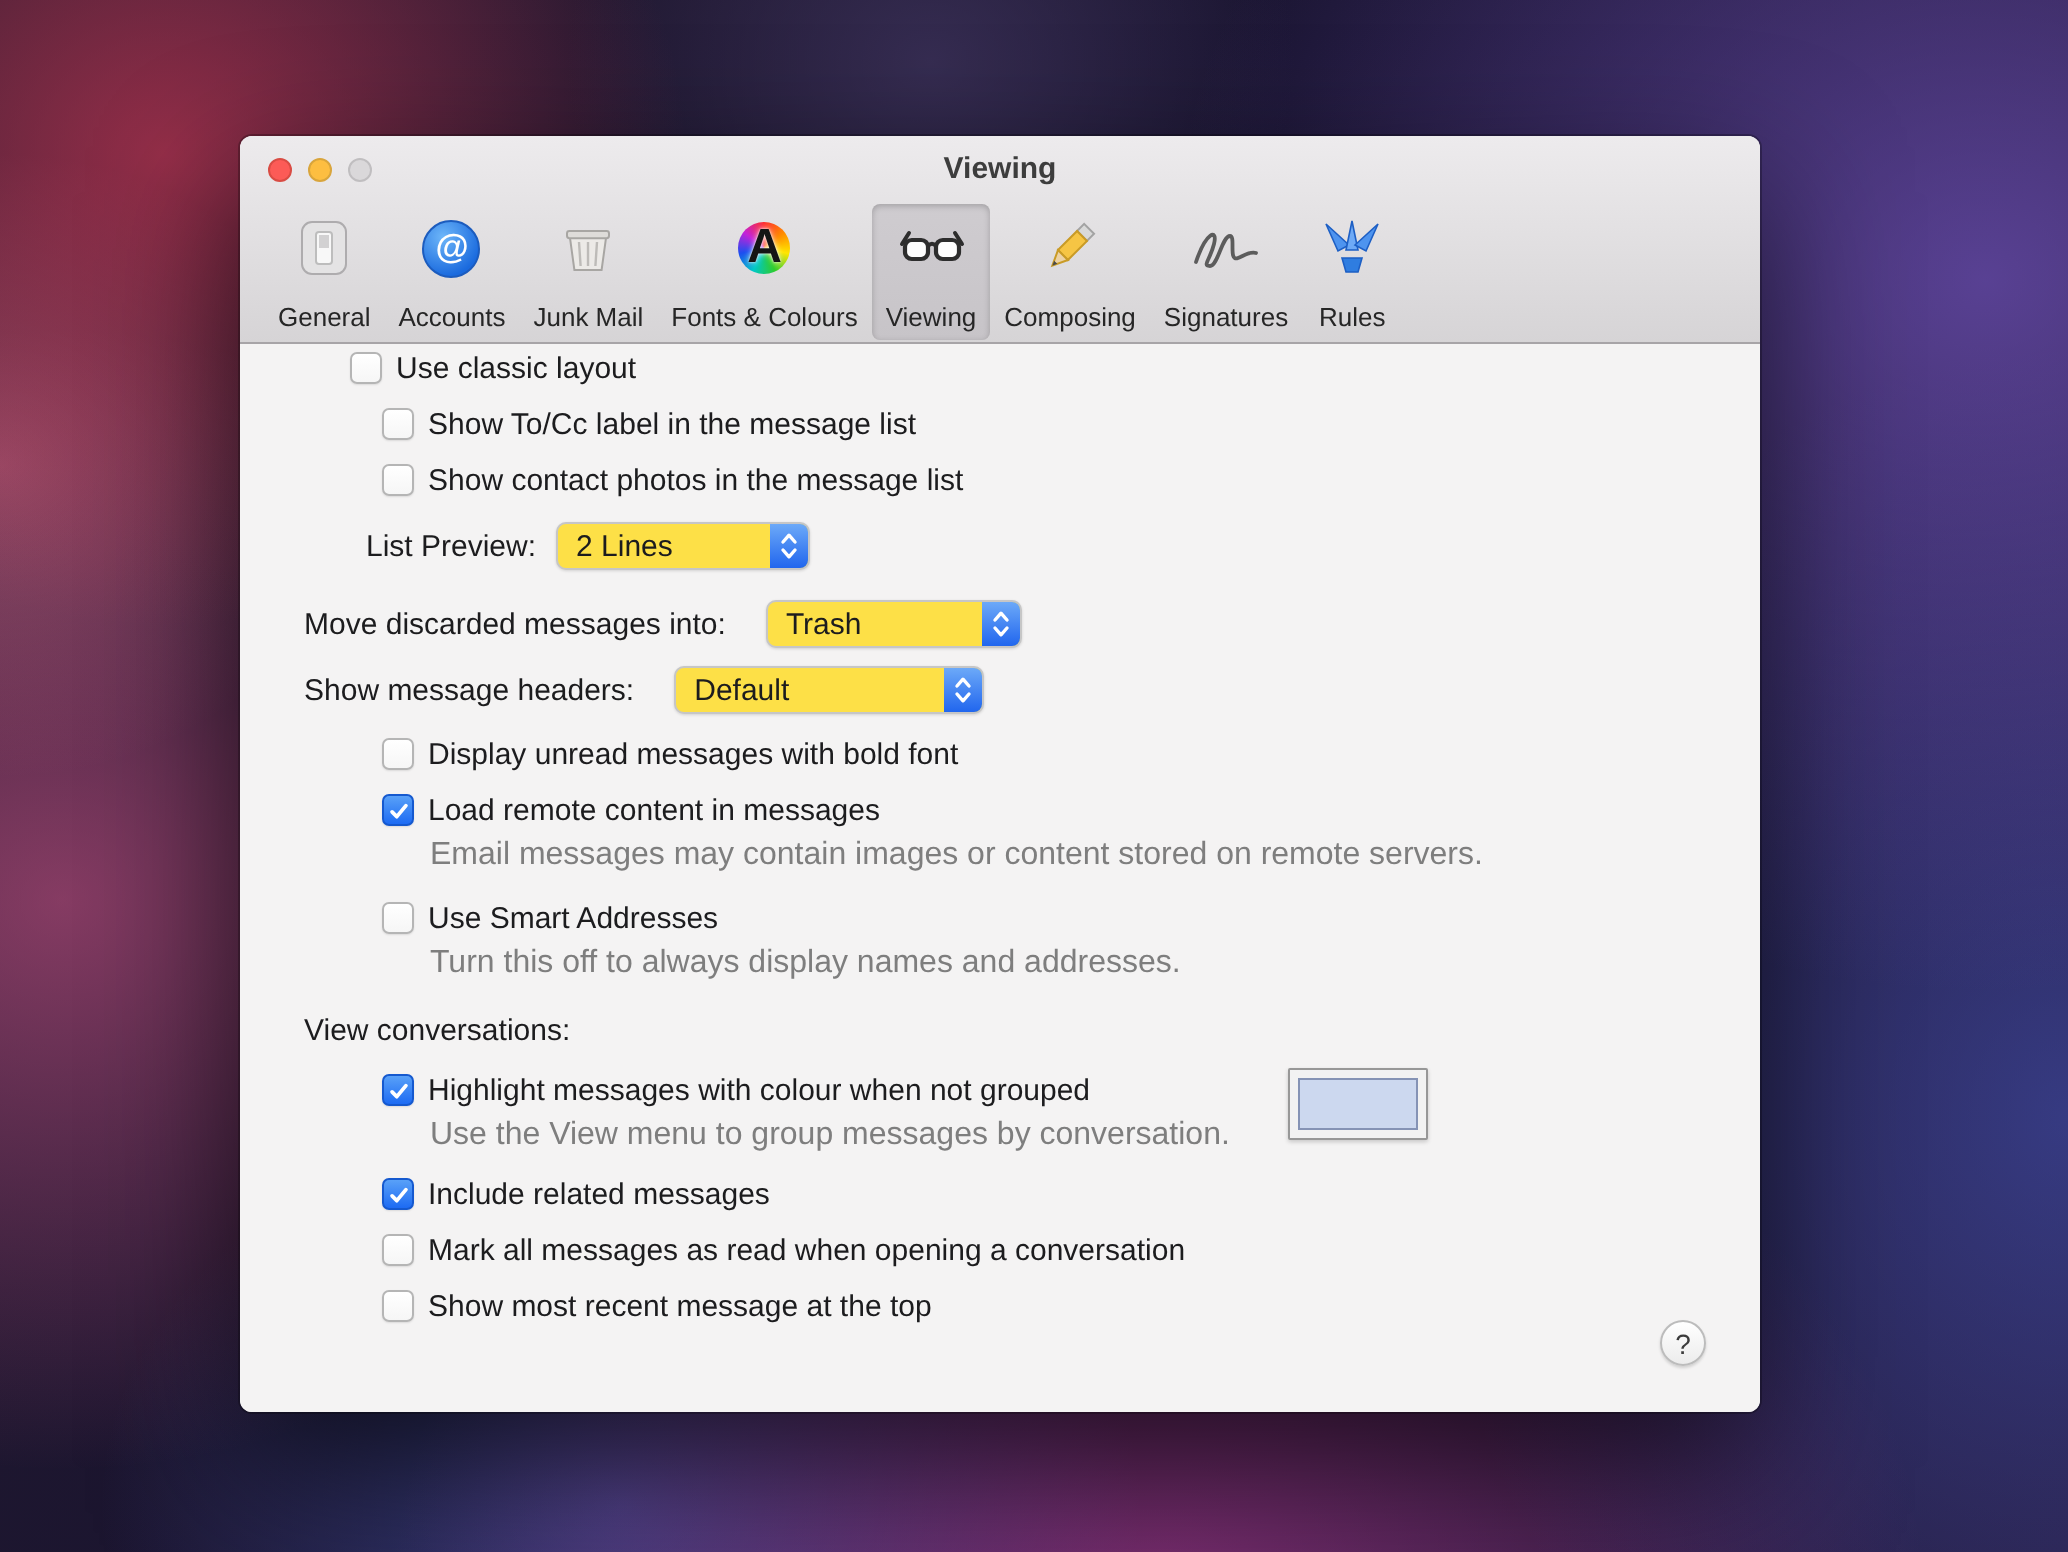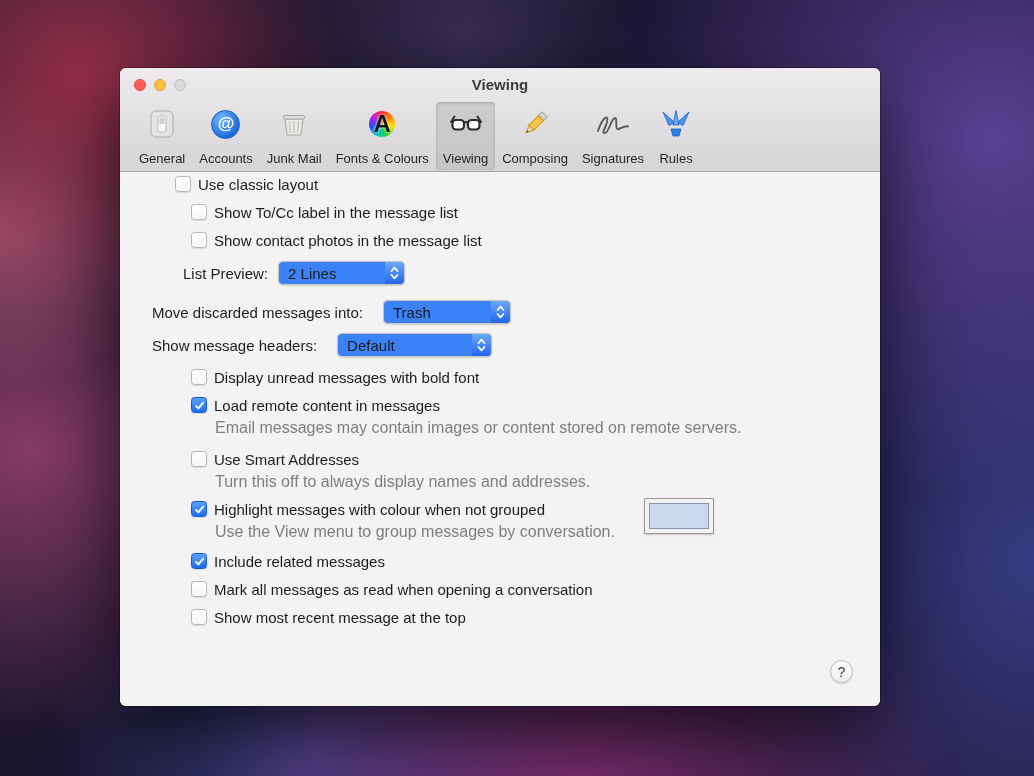--- a/index.html
+++ b/index.html
@@ -104,21 +104,21 @@
     border-color:#1559cf;
   }
   .checkbox.checked .check { display:block; }
   .cb-label { margin-left:7px; white-space:nowrap; }
 
   .note { height:18px; display:flex; align-items:center; font-size:16px; color:#7e7e7e; white-space:nowrap; }
 
   .popup-label { white-space:nowrap; }
   .popup {
     display:inline-flex; align-items:center; height:24px; margin-left:10px;
-    background:#3b82f6; border:1px solid #c6c6c6; border-radius:5px;
+    background:#fde047; border:1px solid #c6c6c6; border-radius:5px;
     box-shadow:0 .5px 1.5px rgba(0,0,0,.14); overflow:hidden; cursor:default;
   }
   .popup .value { flex:1; padding:0 10px 0 9px; font-size:15px; color:#1c1c1e; }
   .popup .stepper {
     width:19px; align-self:stretch; flex:0 0 19px;
     background:linear-gradient(#6ca9f8,#2166ee);
     display:flex; align-items:center; justify-content:center;
   }
   .w127 { min-width:127px; } .w128 { min-width:128px; } .w155 { min-width:155px; }
 
@@ -325,20 +325,23 @@
     <div class="note ml95 mt2">Email messages may contain images or content stored on remote servers.</div>
 
     <div class="row ind2 mt10">
       <span class="checkbox">
         
       </span>
       <span class="cb-label">Use Smart Addresses</span>
     </div>
     <div class="note ml95 mt2">Turn this off to always display names and addresses.</div>
 
+    <div class="row ml50 mt12">
+      <span class="section-label">View conversations:</span>
+    </div>
 
     <div class="highlight-wrap">
       <div class="row ind2">
         <span class="checkbox checked">
           <svg class="check" width="11" height="11" viewBox="0 0 14 14">
               <path d="M2.6 7.6 L5.6 10.6 L11.4 3.6" stroke="#fff" stroke-width="2.4" fill="none" stroke-linecap="round" stroke-linejoin="round"></path>
             </svg>
         </span>
         <span class="cb-label">Highlight messages with colour when not grouped</span>
       </div>

